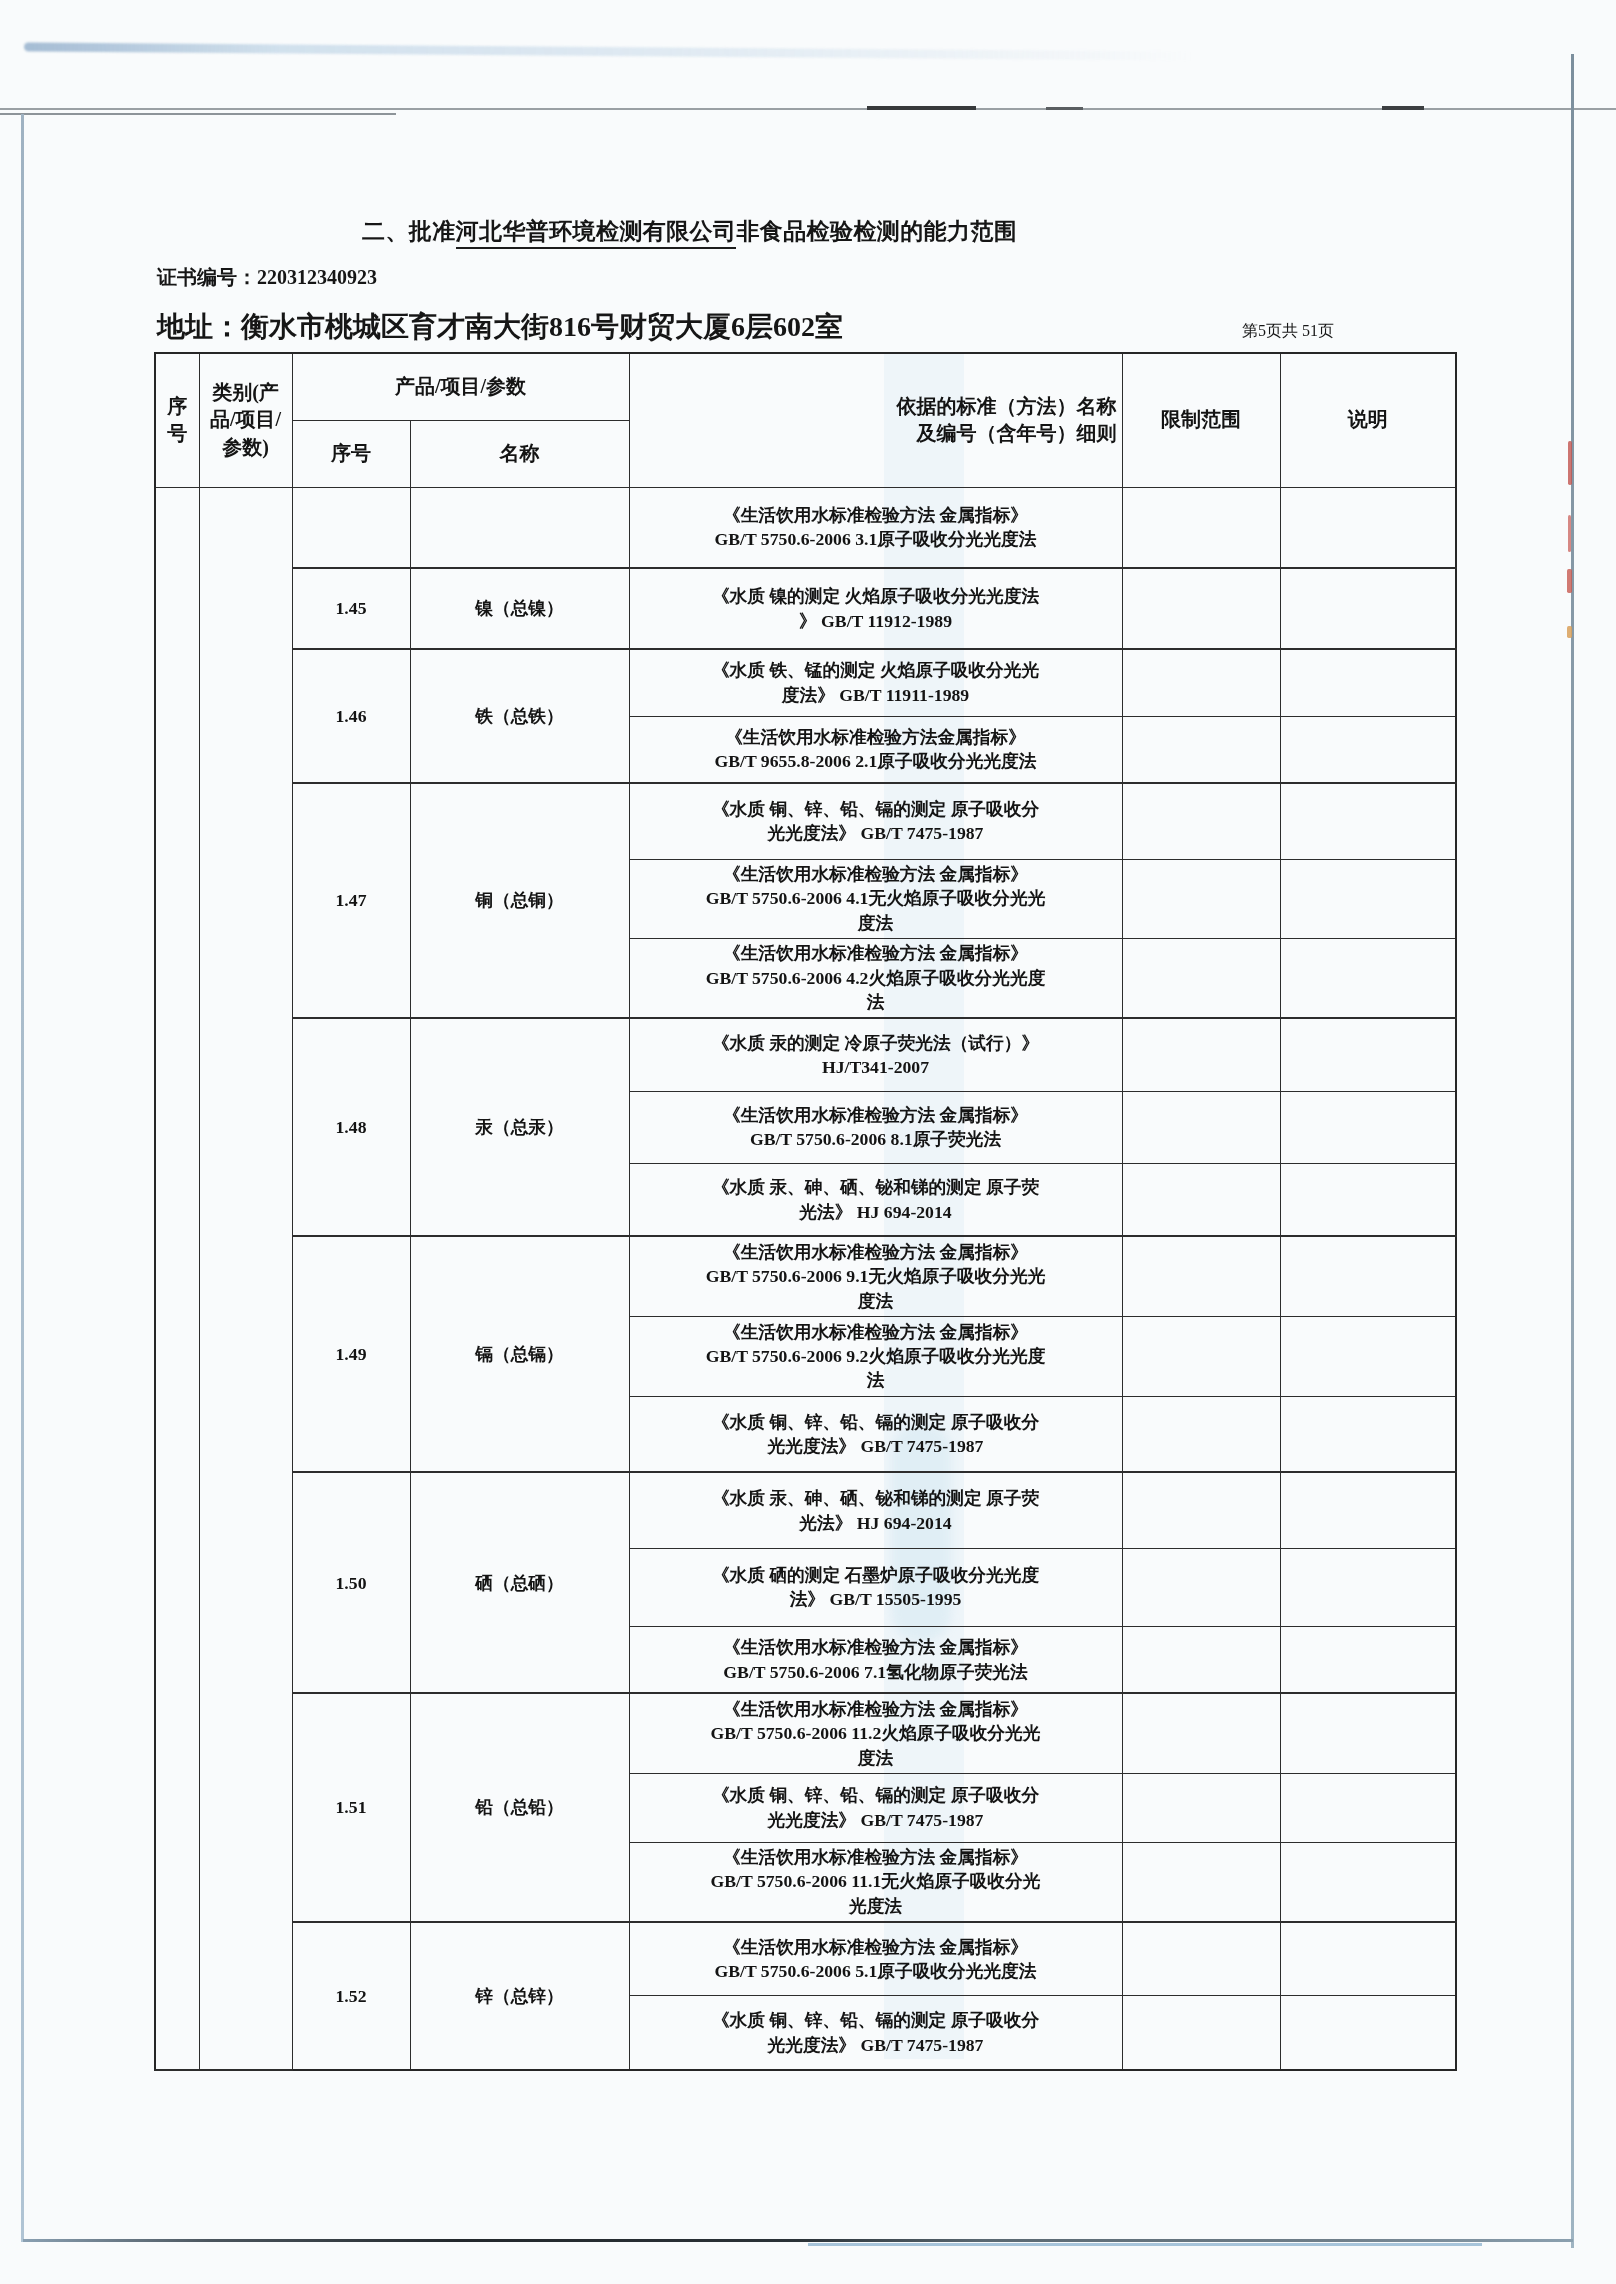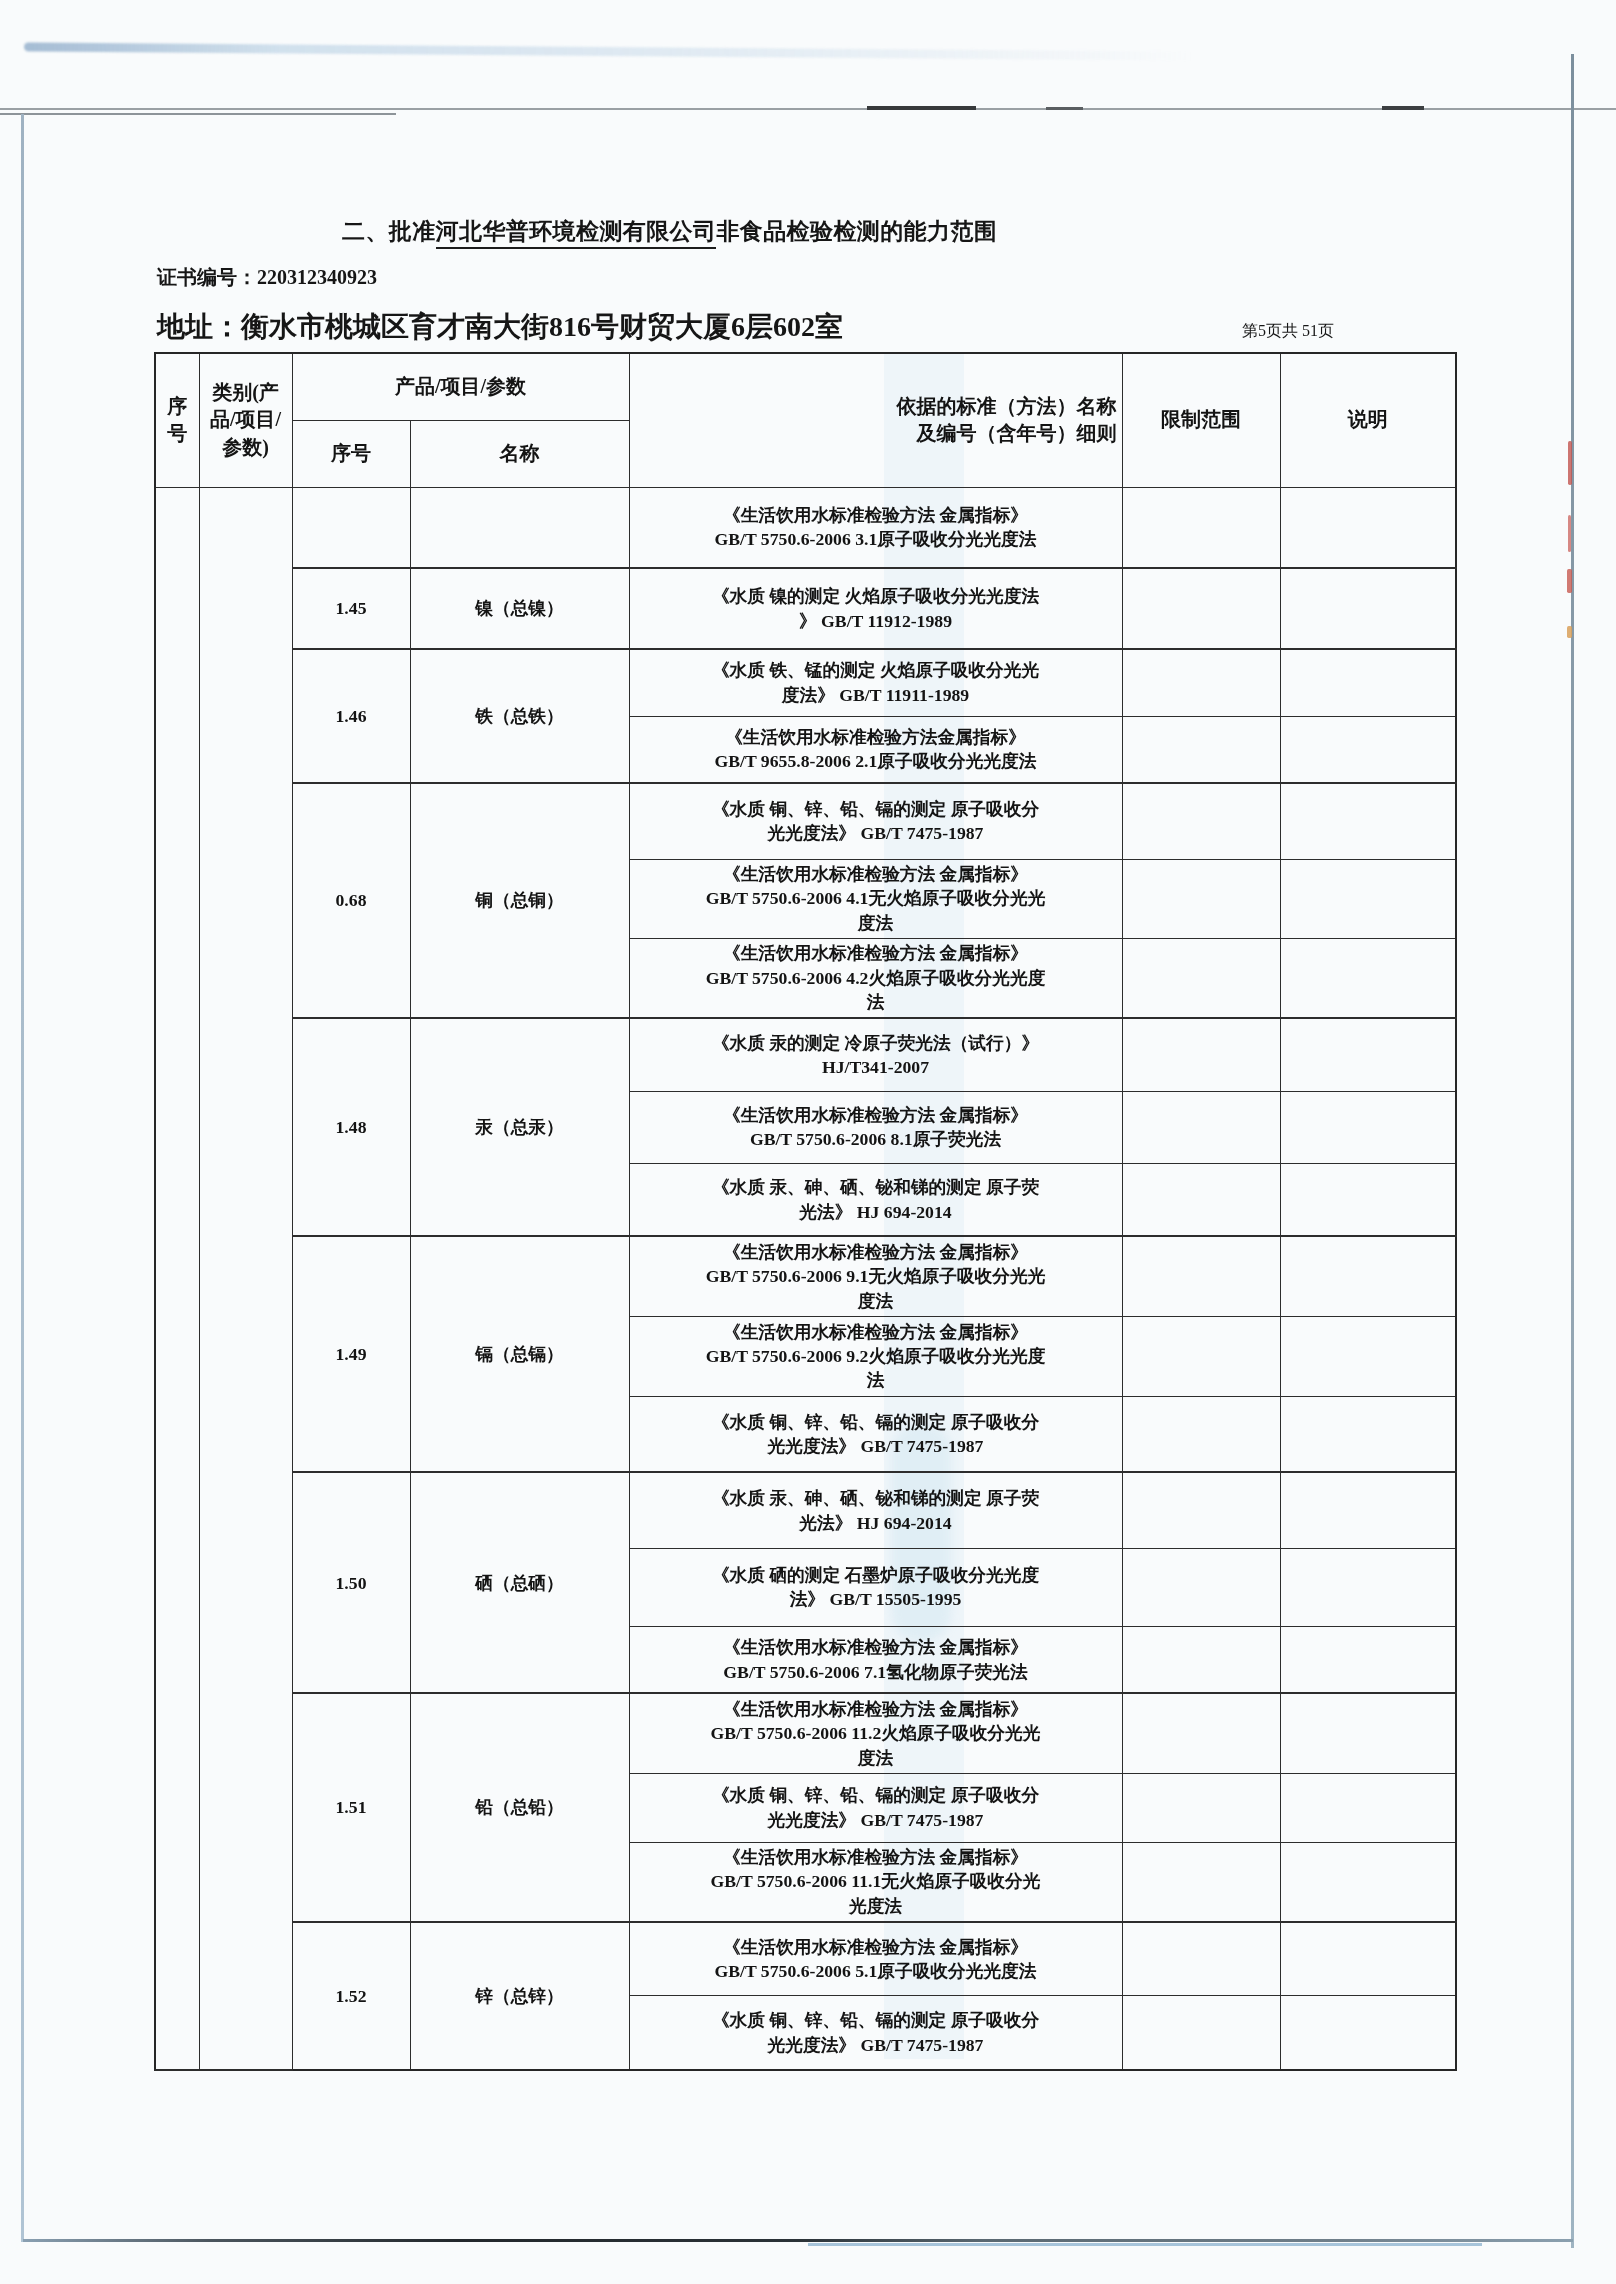--- a/index.html
+++ b/index.html
@@ -43,21 +43,21 @@
   .watermark-band {
     position:absolute; left:884px; top:354px; width:80px; height:1705px;
     background:rgba(150,200,230,.10);
   }
   .watermark-blob {
     position:absolute; left:892px; top:1423px; width:59px; height:219px;
     background:rgba(140,195,228,.14); border-radius:34px; filter:blur(5px);
   }
   
   .doc-title {
-    position:absolute; left:342px; top:216px;
+    position:absolute; left:362px; top:216px;
     font-size:23px; font-weight:bold; letter-spacing:0.4px; white-space:nowrap;
   }
   .doc-title .underlined { border-bottom:2.5px solid #1c1c1c; padding-bottom:2.5px; }
   .cert-line { position:absolute; left:157px; top:264px; font-size:20px; font-weight:bold; white-space:nowrap; }
   .addr-line { position:absolute; left:157px; top:308px; font-size:28px; font-weight:bold; white-space:nowrap; }
   .page-indicator { position:absolute; left:1242px; top:321px; font-size:16px; font-weight:normal; white-space:nowrap; }
   
   .cap-table {
     position:absolute; left:154px; top:352px; width:1301px;
     border-collapse:collapse; table-layout:fixed;
@@ -159,21 +159,21 @@
           <td class="limit-cell"></td>
           <td class="note-cell"></td>
         </tr>
         <tr style="height: 67px;">
           <td class="standard-cell">《生活饮用水标准检验方法金属指标》
 GB/T 9655.8-2006 2.1原子吸收分光光度法</td>
           <td class="limit-cell"></td>
           <td class="note-cell"></td>
         </tr>
         <tr class="group-start" style="height: 76px;">
-          <td class="item-seq" rowspan="3">0.68</td>
+          <td class="item-seq" rowspan="3">1.47</td>
           <td class="item-name" rowspan="3">铜（总铜）</td>
           <td class="standard-cell">《水质 铜、锌、铅、镉的测定 原子吸收分
 光光度法》 GB/T 7475-1987</td>
           <td class="limit-cell"></td>
           <td class="note-cell"></td>
         </tr>
         <tr style="height: 78px;">
           <td class="standard-cell">《生活饮用水标准检验方法 金属指标》
 GB/T 5750.6-2006 4.1无火焰原子吸收分光光
 度法</td>

